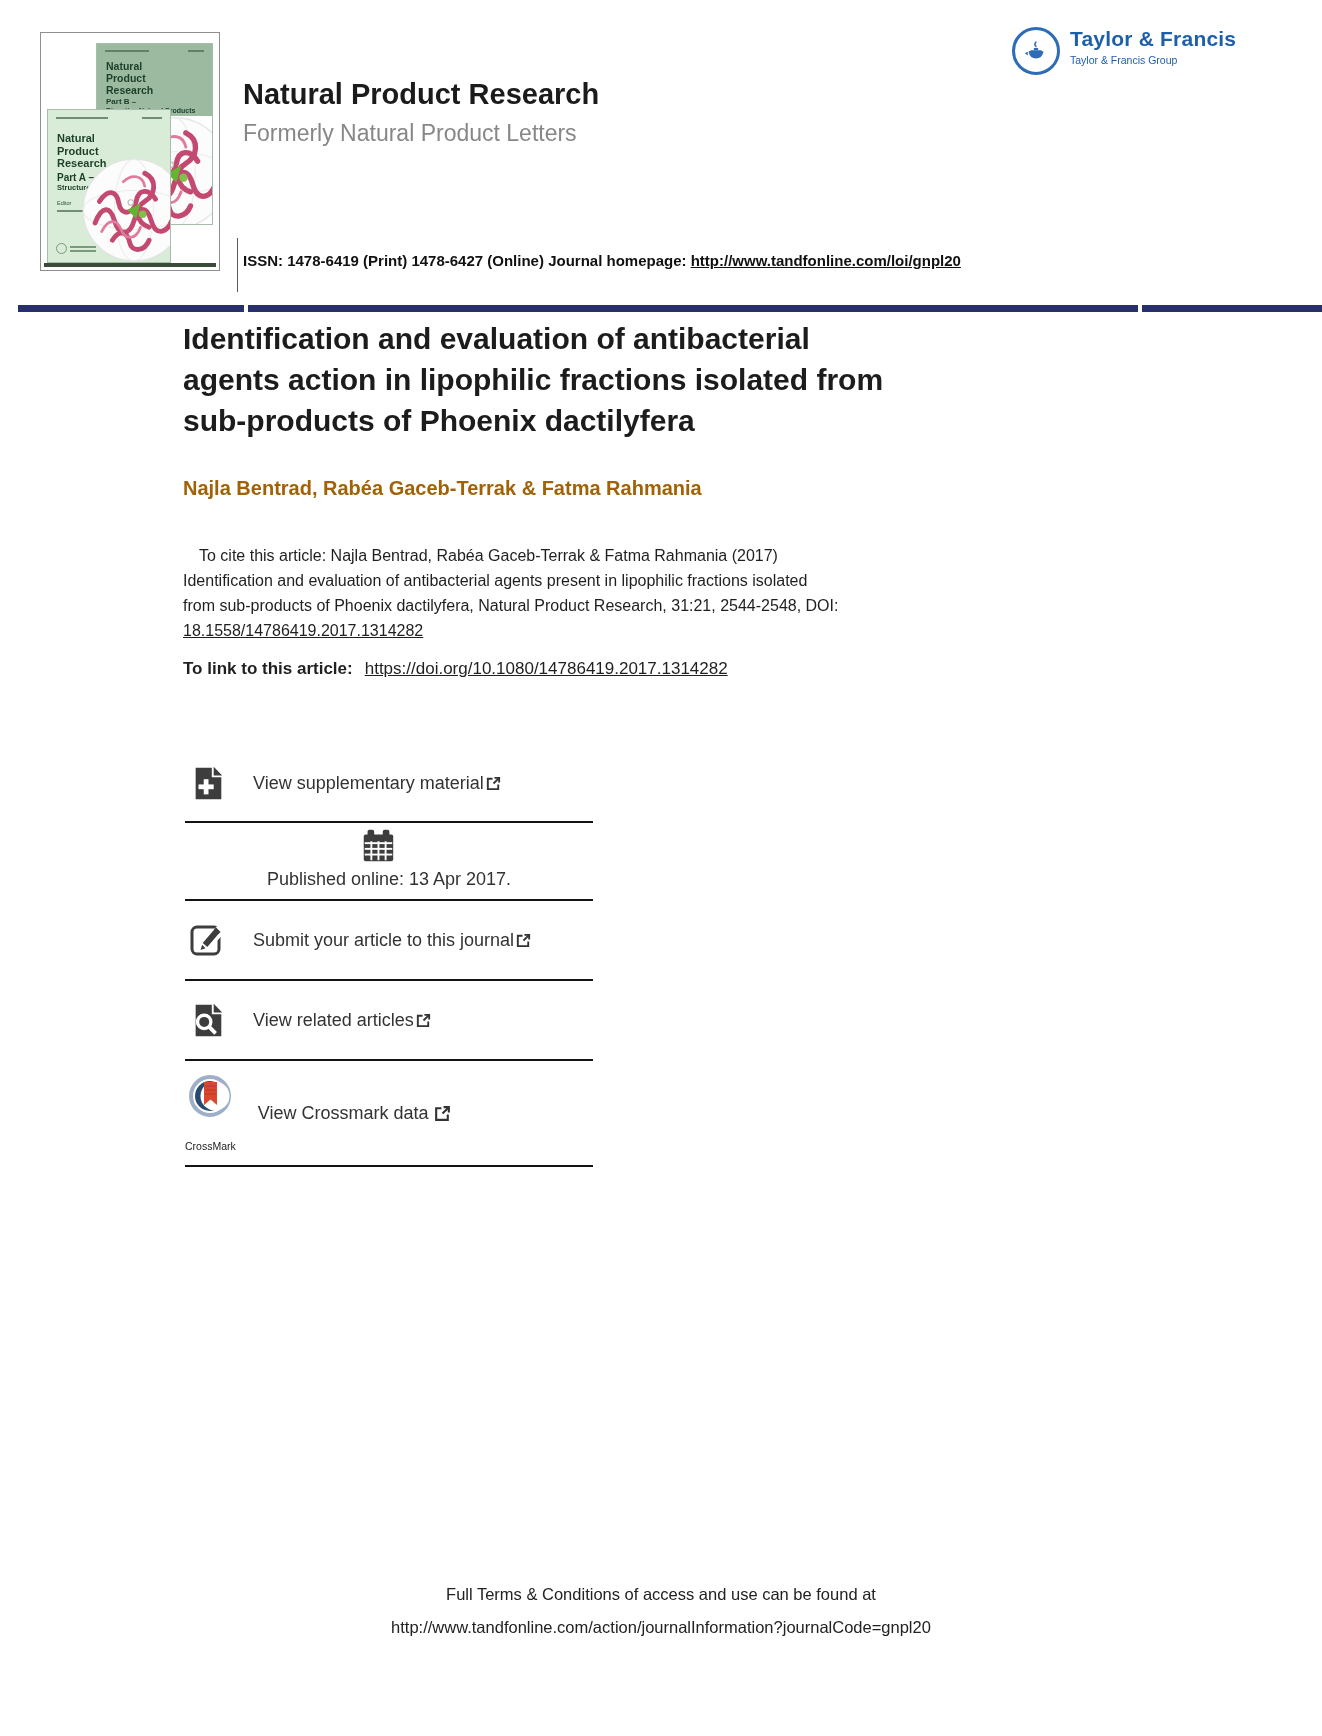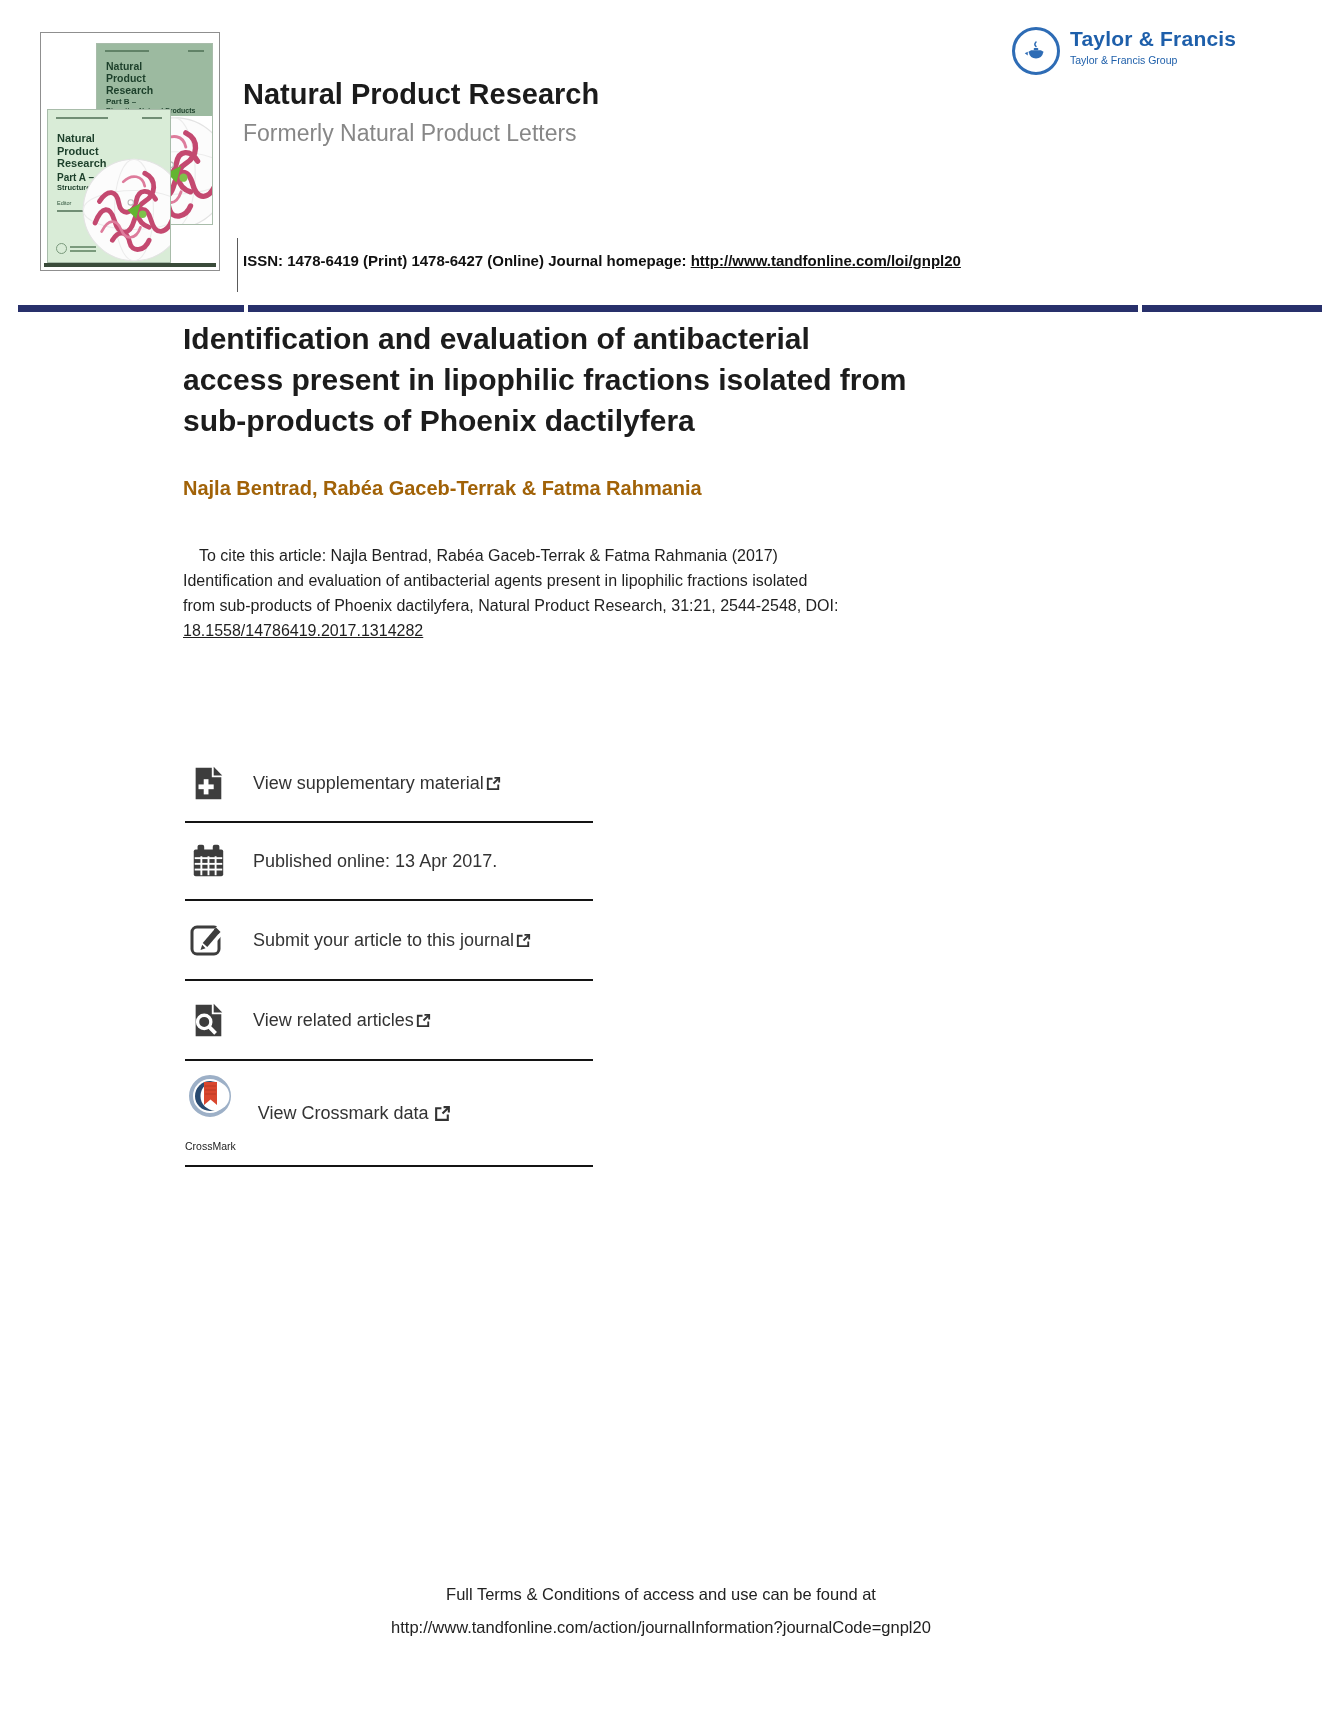--- a/index.html
+++ b/index.html
@@ -166,34 +166,37 @@
   <div class="issn-line">
     <span>ISSN: 1478-6419 (Print) 1478-6427 (Online) Journal homepage: </span><a>http://www.tandfonline.com/loi/gnpl20</a>
   </div>
 
   <div class="navy-bar" style="left:18px;width:226px;"></div>
   <div class="navy-bar" style="left:248px;width:890px;"></div>
   <div class="navy-bar" style="left:1142px;width:180px;"></div>
 
   <div class="article-title">
     <div>Identification and evaluation of antibacterial</div>
-    <div>access present in lipophilic fractions isolated from</div>
+    <div>agents action in lipophilic fractions isolated from</div>
     <div>sub-products of Phoenix dactilyfera</div>
   </div>
 
   <div class="authors">Najla Bentrad, Rabéa Gaceb-Terrak &amp; Fatma Rahmania</div>
 
   <div class="cite">
     <div><b>To cite this article:</b>
       <span>Najla Bentrad, Rabéa Gaceb-Terrak &amp; Fatma Rahmania (2017)</span></div>
     <div>Identification and evaluation of antibacterial agents present in lipophilic fractions isolated</div>
     <div>from sub-products of Phoenix dactilyfera, Natural Product Research, 31:21, 2544-2548, DOI:</div>
     <div><a class="doi-link">18.1558/14786419.2017.1314282</a></div>
   </div>
 
+  <div class="link-line">
+    <b>To link to this article:</b><a>https://doi.org/10.1080/14786419.2017.1314282</a>
+  </div>
 
   <div class="actions">
 
     <div class="action-row" style="height:78px;">
       <div class="action-icon">
         <svg width="38" height="40" viewBox="0 0 40 40">
           <path d="M7 4 H24 V14 H34 V37 H7 Z" fill="#3d3d3d"></path>
           <path d="M26 3 L35 12 L26 12 Z" fill="#3d3d3d"></path>
           <rect x="15.5" y="16" width="5" height="16" fill="#fff"></rect>
           <rect x="10" y="21.5" width="16" height="5" fill="#fff"></rect>
@@ -202,21 +205,21 @@
       <div class="action-label">
           <span>View supplementary material</span>
         <svg width="17" height="17" viewBox="0 0 18 18">
           <path d="M14 10 v5 H3 V4 h5" fill="none" stroke="#333" stroke-width="2"></path>
           <path d="M10 3 h5 v5" fill="none" stroke="#333" stroke-width="2"></path>
           <path d="M15 3 L9 9" stroke="#333" stroke-width="2"></path>
         </svg>
       </div>
     </div>
 
-    <div class="action-row" style="height:78px;">
+    <div class="action-row" style="height:78px;flex-direction:column;">
       <div class="action-icon">
         <svg width="38" height="40" viewBox="0 0 40 40">
           <rect x="9" y="3" width="7" height="9" rx="2" fill="#3d3d3d"></rect>
           <rect x="25" y="3" width="7" height="9" rx="2" fill="#3d3d3d"></rect>
           <rect x="5" y="8" width="31" height="28" rx="2" fill="#3d3d3d"></rect>
           <g stroke="#fff" stroke-width="2">
             <line x1="6" y1="17" x2="35" y2="17"></line>
               <line x1="6" y1="23" x2="35" y2="23"></line>
             <line x1="6" y1="29" x2="35" y2="29"></line>
             <line x1="13" y1="15" x2="13" y2="35"></line>

